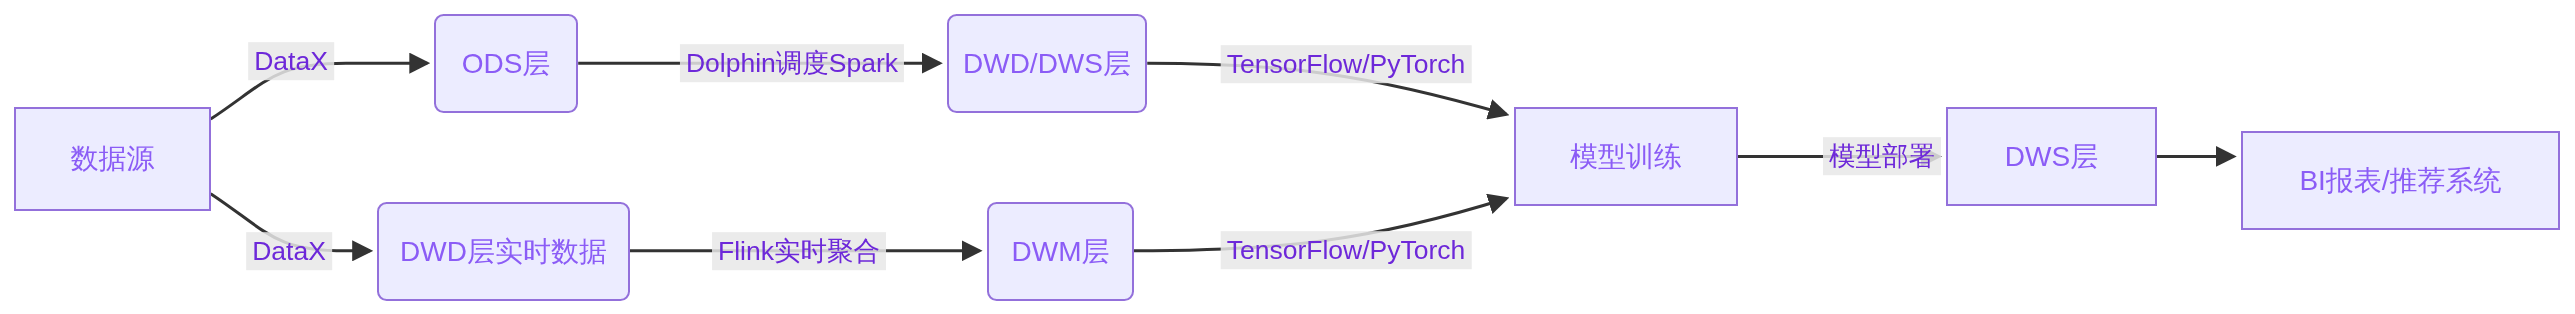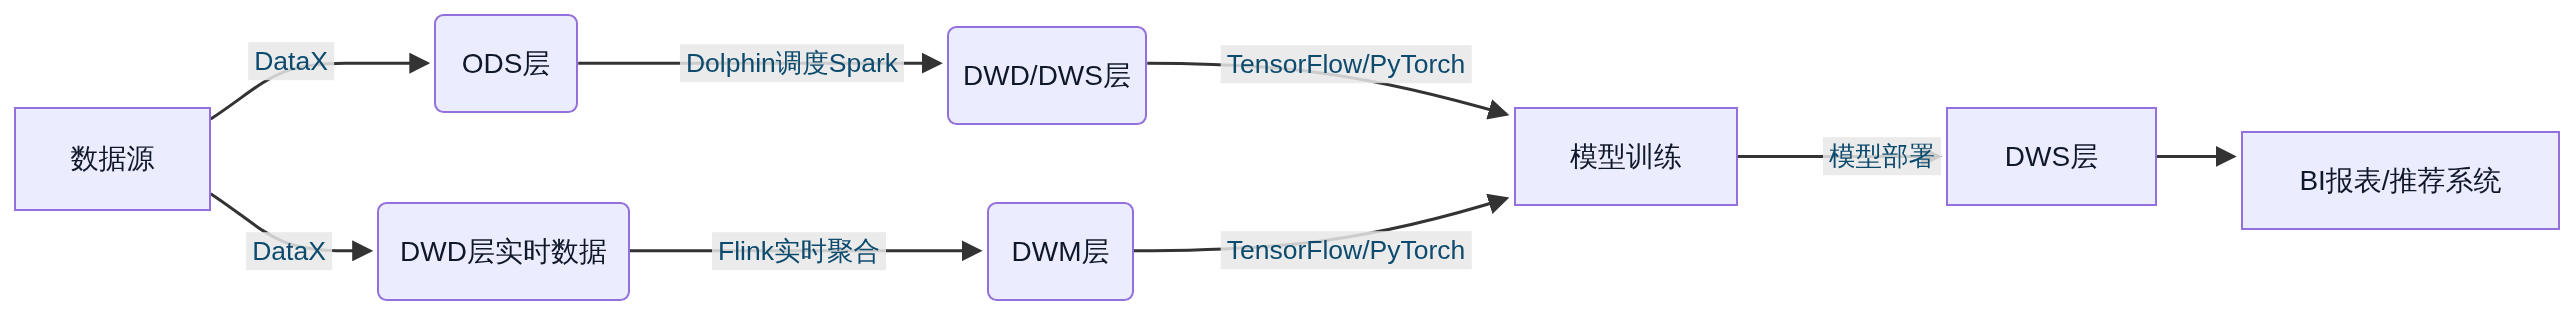--- a/index.html
+++ b/index.html
@@ -20,41 +20,41 @@
     stroke: #333333;
     stroke-width: 5px;
   }
   .node {
     position: absolute;
     z-index: 3;
     display: flex; align-items: center; justify-content: center;
     background: #ECECFF;
     border: 2.4px solid #9370DB;
     box-sizing: border-box;
-    color: #0f172a;
+    color: #8b5cf6;
     font-size: 28px;
     white-space: nowrap;
     text-align: center;
   }
   .node.rounded { border-radius: 9.6px; }
   .edge-label {
     position: absolute;
     z-index: 2;
     transform: translate(-50%, -50%);
     background: rgba(232, 232, 232, 0.85);
-    color: #0c4a6e;
+    color: #6d28d9;
     font-size: 26.5px;
     line-height: 1.15;
     padding: 3.6px 6px;
     white-space: nowrap;
   }
   
   #n-datasource { left: 14px;   top: 107px; width: 197px; height: 104px; }
   #n-ods        { left: 434px;  top: 14px;  width: 144px; height: 99px; }
-  #n-dwddws     { left: 947px; top: 26px;  width: 200px; height: 99px; }
+  #n-dwddws     { left: 947px; top: 14px;  width: 200px; height: 99px; }
   #n-dwdrt      { left: 377px;  top: 202px; width: 253px; height: 99px; }
   #n-dwm        { left: 987px; top: 202px; width: 147px; height: 99px; }
   #n-train      { left: 1514px; top: 107px; width: 224px; height: 99px; }
   #n-api        { left: 1946px; top: 107px; width: 211px; height: 99px; }
   #n-bi         { left: 2241px; top: 107px; width: 319px; height: 99px; margin-top: 24px; }
   
   #el-datax     { left: 291px;  top: 61px; }
   #el-dolphin   { left: 792px; top: 63px; }
   #el-tf-top    { left: 1346px; top: 64px; }
   #el-flink     { left: 289px;  top: 251px; }

